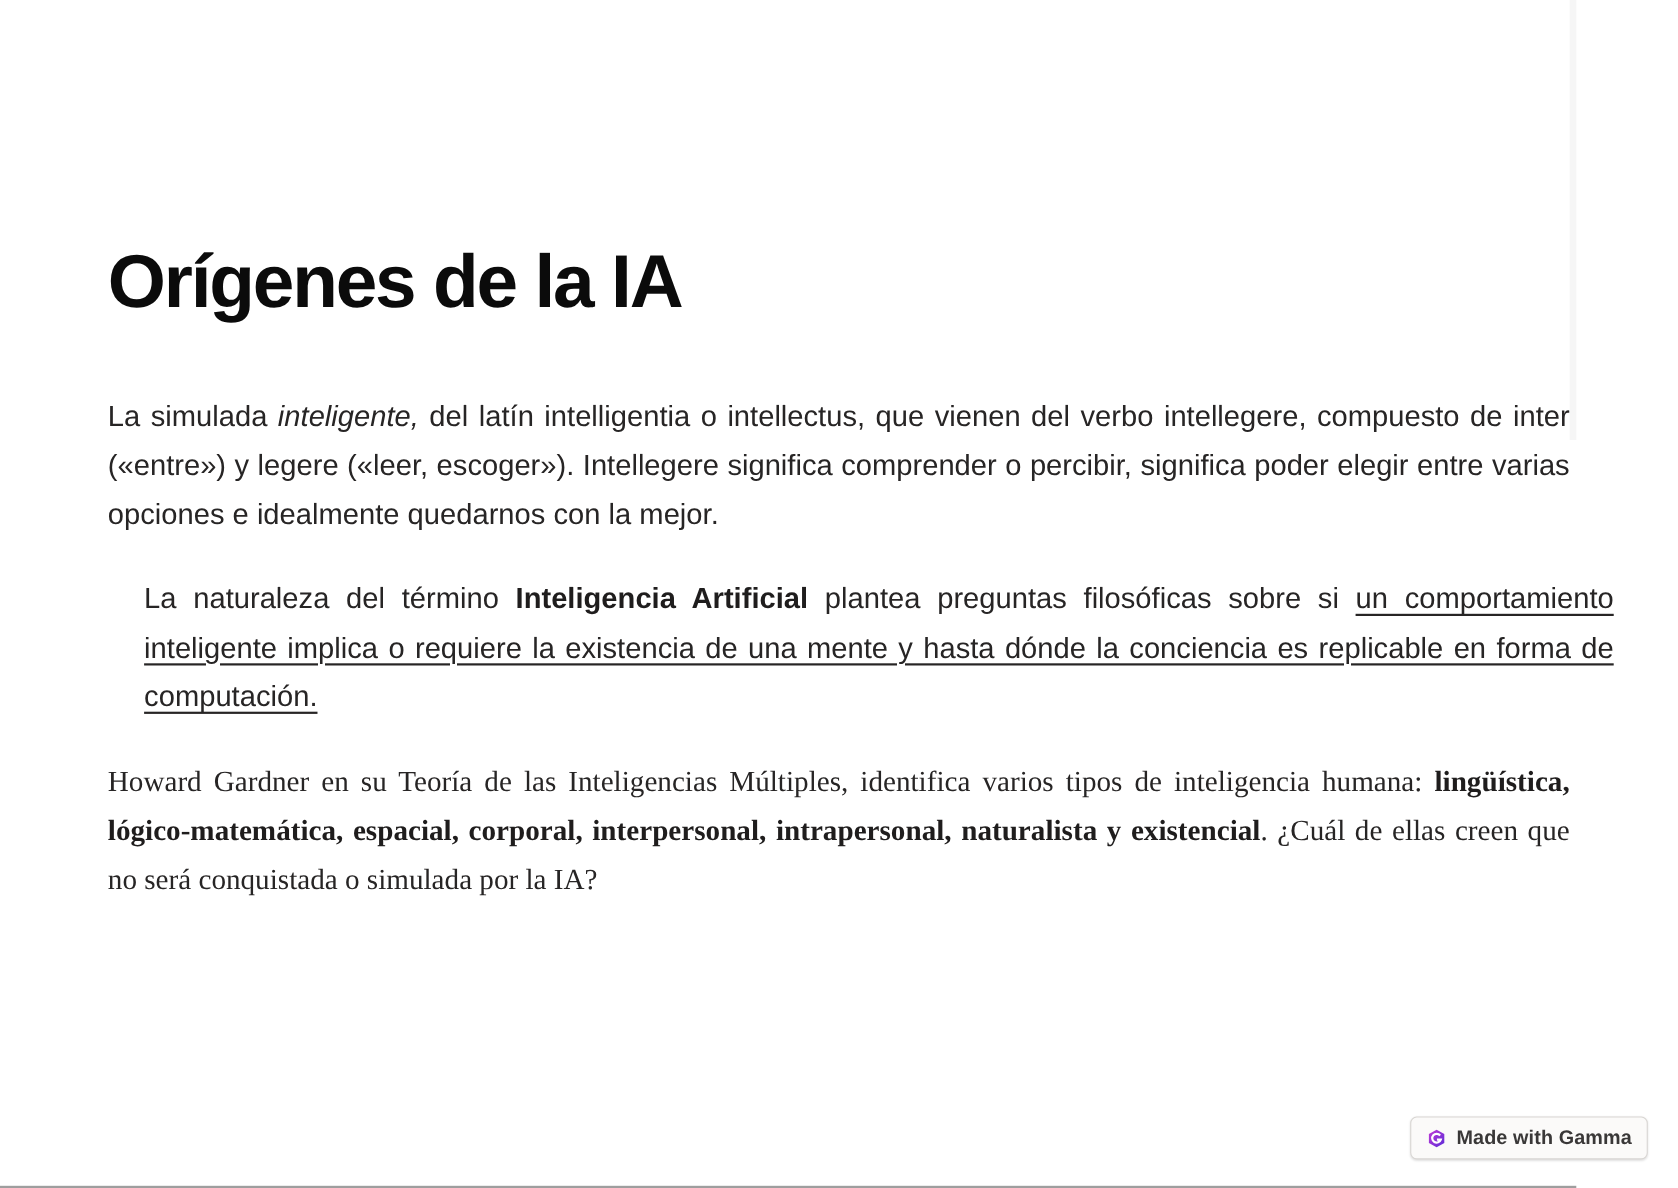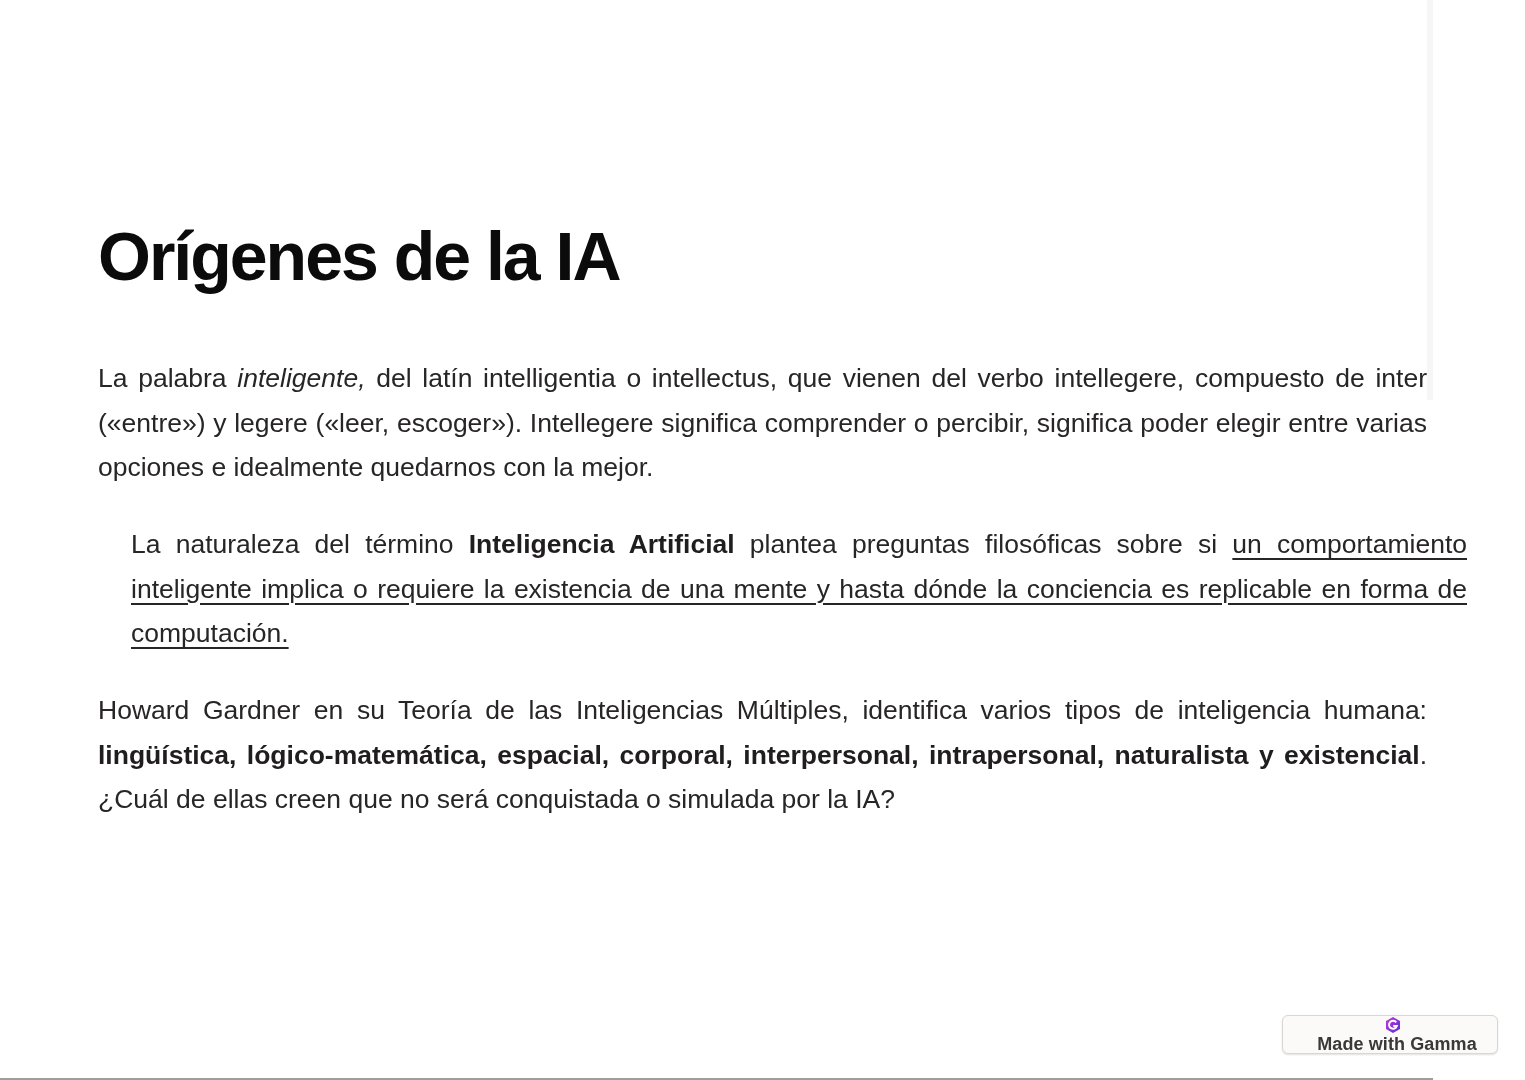--- a/index.html
+++ b/index.html
@@ -50,21 +50,21 @@
     }
     .para {
       margin: 0;
       font-size: 26.5px;
       line-height: 44.5px;
       text-align: justify;
       color: #272525;
     }
     .p1 { position: absolute; top: 146px; left: 0; width: 1329px; }
     .p2 { position: absolute; top: 312px; left: 0; width: 1336px; margin-left: 33px; }
-    .p3 { position: absolute; top: 478px; left: 0; width: 1329px; }
+    .p3 { position: absolute; top: 478px; left: 0; width: 1329px; font-family: Liberation Serif, serif; }
     .para b { font-weight: 700; color: #1f1d1d; }
     .para i { font-style: italic; margin-top: 32px; }
     .para u {
       text-decoration: underline;
       text-decoration-thickness: 2px;
       text-underline-offset: 5px;
     }
     .badge {
       position: absolute;
       left: 1282px;
@@ -73,21 +73,20 @@
       height: 39px;
       box-sizing: border-box;
       border: 1px solid #d9d6d3;
       border-radius: 6px;
       background: #fbfaf9;
       box-shadow: 0 1px 2px rgba(0,0,0,0.12);
       display: flex;
       align-items: center;
       padding-left: 14px;
       cursor: pointer;
-      flex-direction: column;
     }
     .badge .logo {
       width: 18px;
       height: 18px;
       margin-right: 9px;
       display: inline-block;
     }
     .badge .label {
       font-size: 18px;
       font-weight: 700;
@@ -97,21 +96,21 @@
   </style>
 </head>
 <body>
 
 <div class="page">
   <div class="right-edge"></div>
 
   <div class="card">
     <h1 class="title">Orígenes de la IA</h1>
 
-    <p class="para p1"><span>La palabra </span><i>inteligente,</i><span> del latín intelligentia o intellectus, que vienen del verbo intellegere, compuesto de inter («entre») y legere («leer, escoger»). Intellegere significa comprender o percibir, significa poder elegir entre varias opciones e idealmente quedarnos con la mejor.</span></p>
+    <p class="para p1"><span>La simulada </span><i>inteligente,</i><span> del latín intelligentia o intellectus, que vienen del verbo intellegere, compuesto de inter («entre») y legere («leer, escoger»). Intellegere significa comprender o percibir, significa poder elegir entre varias opciones e idealmente quedarnos con la mejor.</span></p>
 
     <p class="para p2"><span>La naturaleza del término </span><b>Inteligencia Artificial</b><span> plantea preguntas filosóficas sobre si </span><u>un comportamiento inteligente implica o requiere la existencia de una mente y hasta dónde la conciencia es replicable en forma de computación.</u></p>
 
     <p class="para p3"><span>Howard Gardner en su Teoría de las Inteligencias Múltiples, identifica varios tipos de inteligencia humana: </span><b>lingüística, lógico-matemática, espacial, corporal, interpersonal, intrapersonal, naturalista y existencial</b><span>. ¿Cuál de ellas creen que no será conquistada o simulada por la IA?</span></p>
   </div>
 
   <div class="badge">
     <span class="logo">
       <svg width="18" height="18" viewBox="0 0 18 18">
         <defs>

